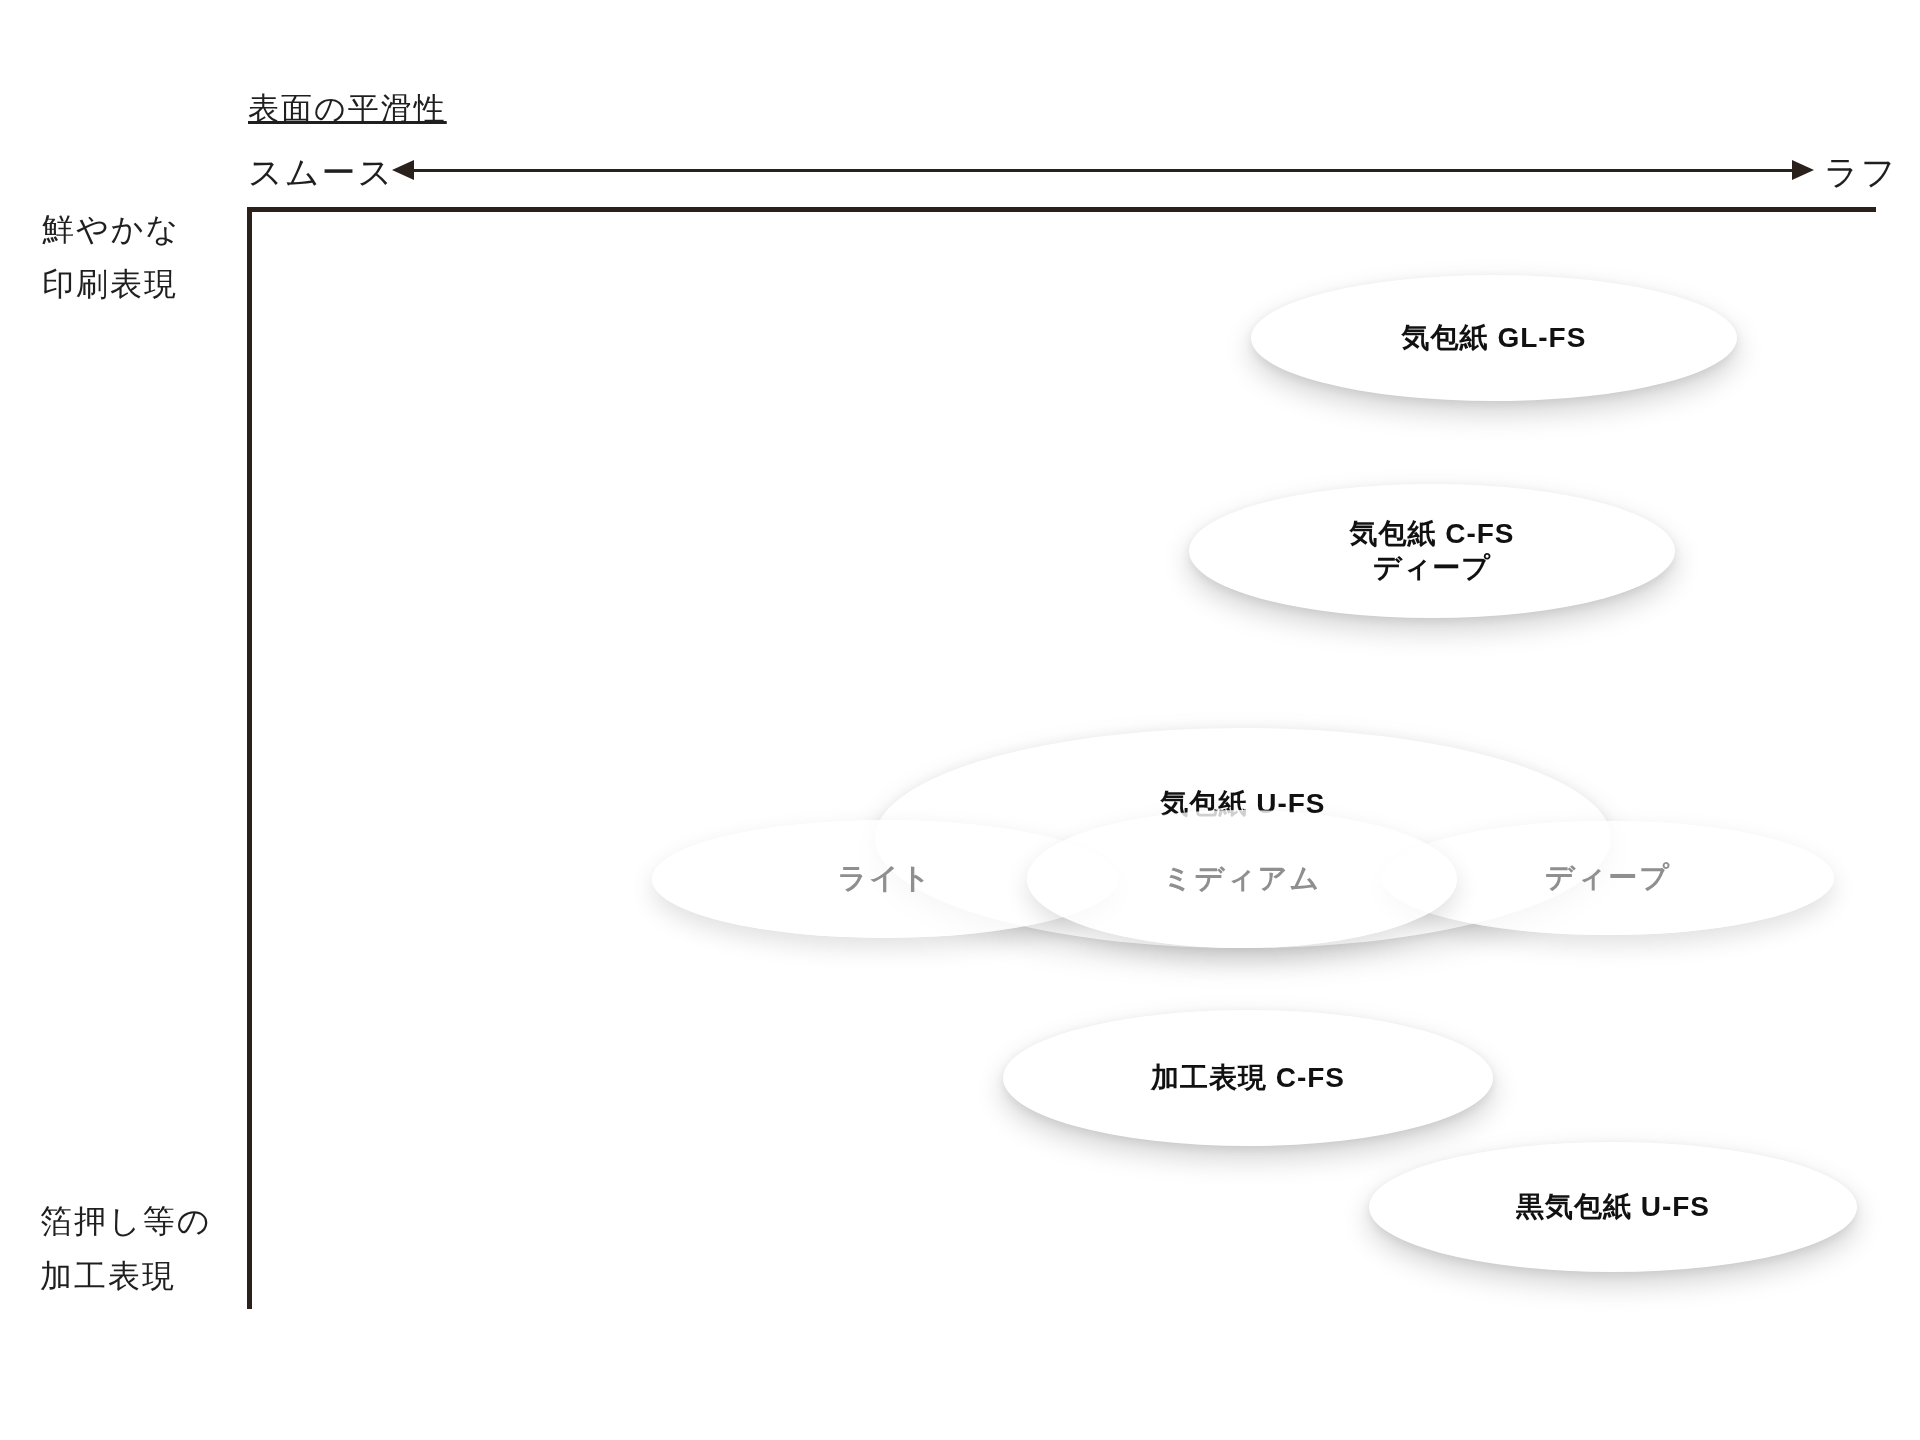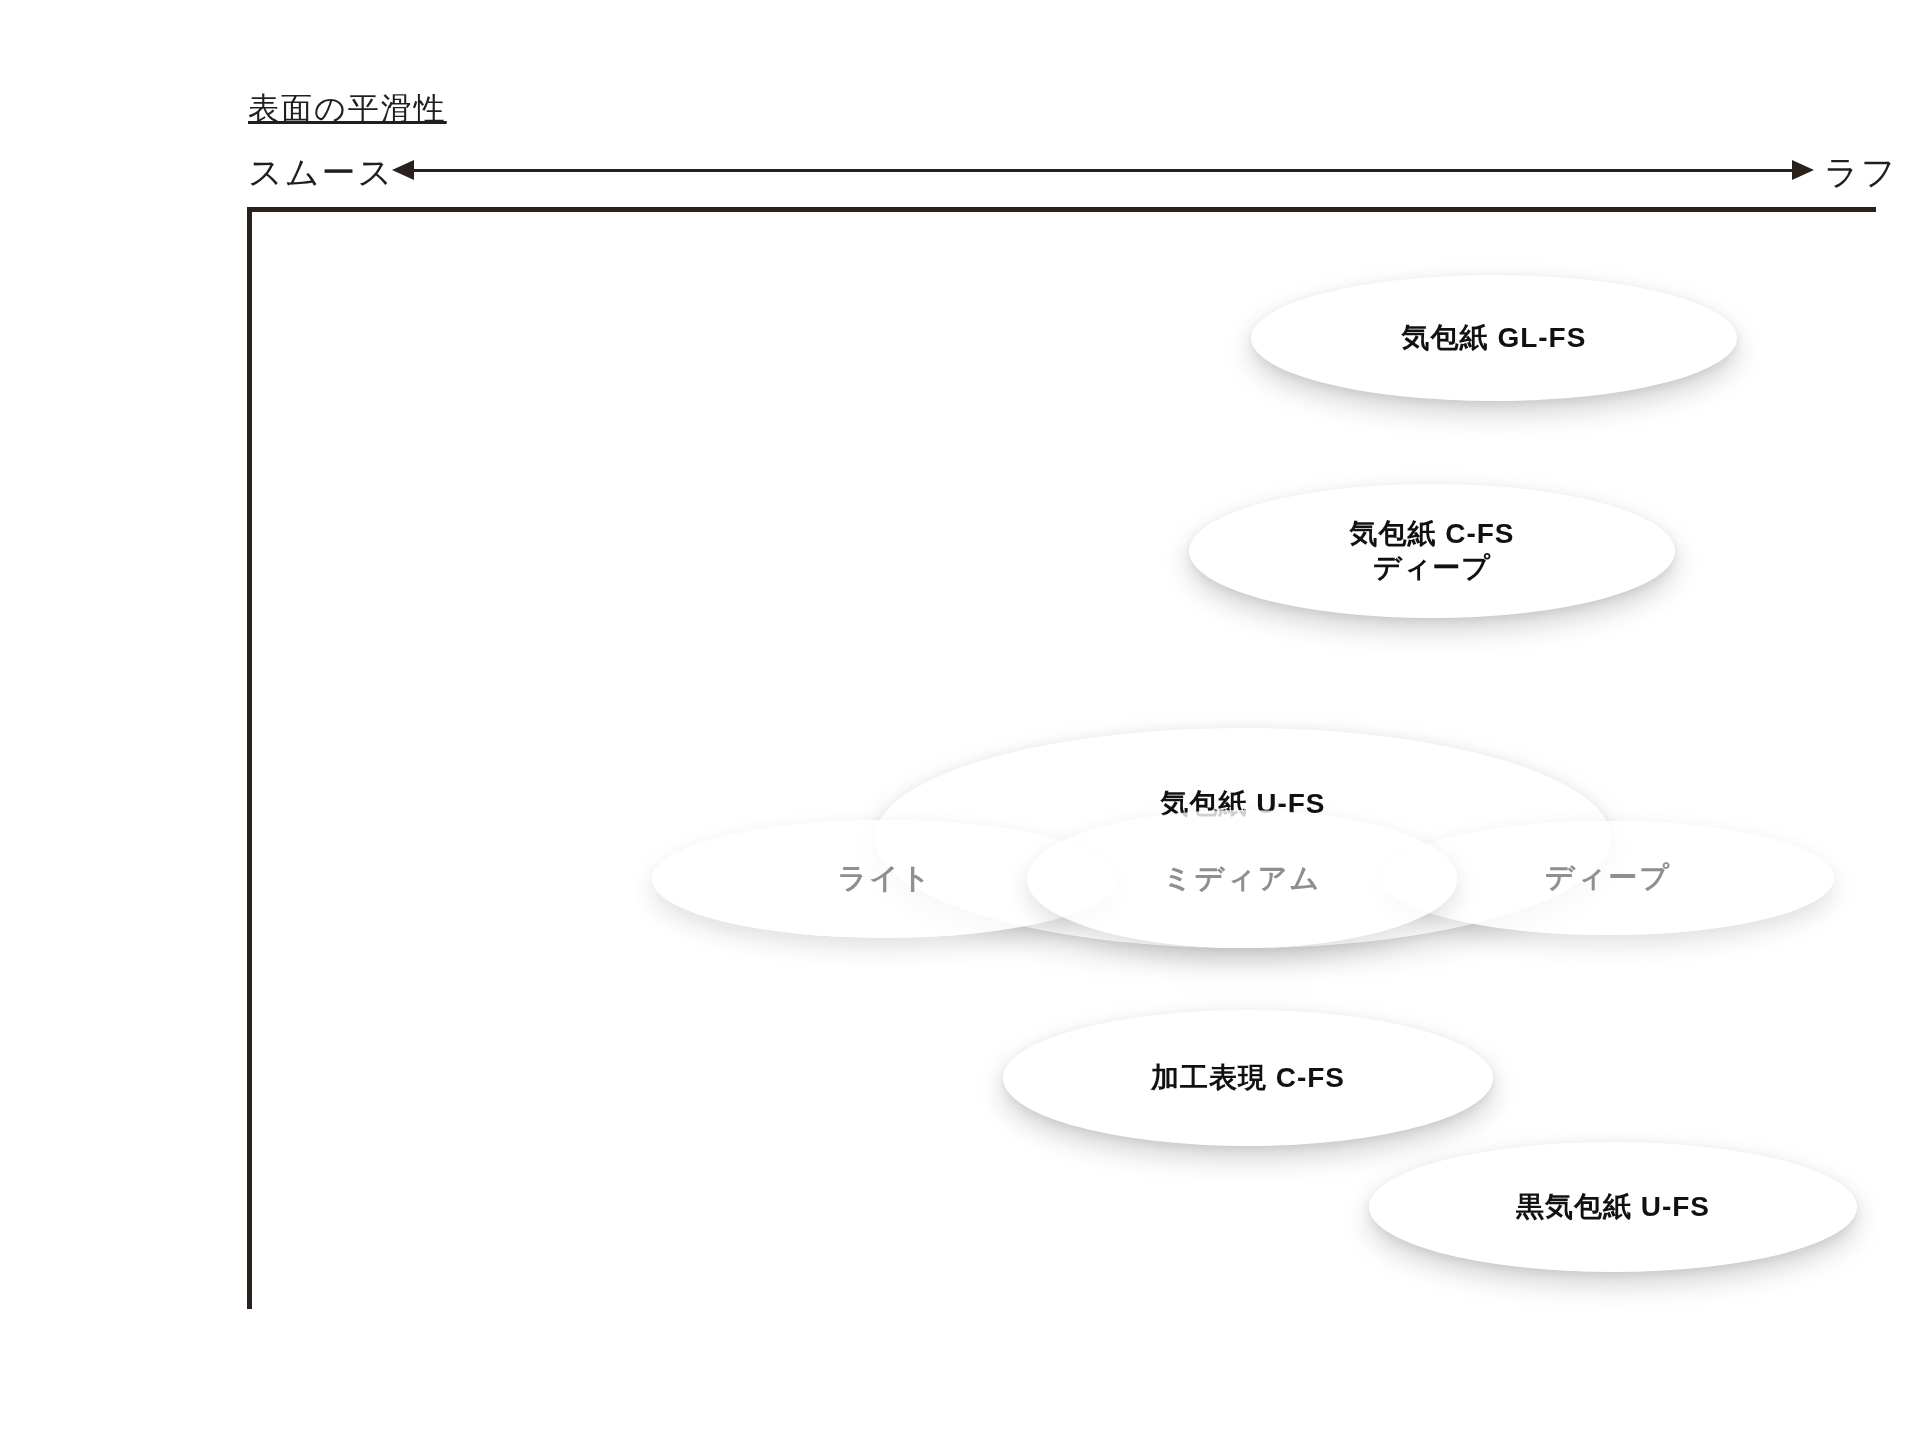--- a/index.html
+++ b/index.html
@@ -51,21 +51,29 @@
 <div class="canvas">
 
   <div class="axis-title">表面の平滑性</div>
 
   <div class="axis-end-label left">スムース</div>
   <div class="arrow-head west"></div>
   <div class="arrow-line"></div>
   <div class="arrow-head east"></div>
   <div class="axis-end-label right">ラフ</div>
 
+  <div class="y-label top">
+    <div>鮮やかな</div>
+    <div>印刷表現</div>
+  </div>
 
+  <div class="y-label bottom">
+    <div>箔押し等の</div>
+    <div>加工表現</div>
+  </div>
 
   <div class="plot-box"></div>
 
   <div id="ellipse-layer">
       <div class="ellipse ellipse--group" style="left: 875px; top: 728px; width: 736px; height: 220px; z-index: 1;">
         <div class="ellipse-label ellipse-label--main" style="transform: translateY(-34px);">
           <div>気包紙 U-FS</div>
         </div>
       </div>
       <div class="ellipse ellipse--main" style="left: 1251px; top: 275px; width: 486px; height: 126px; z-index: 2;">

